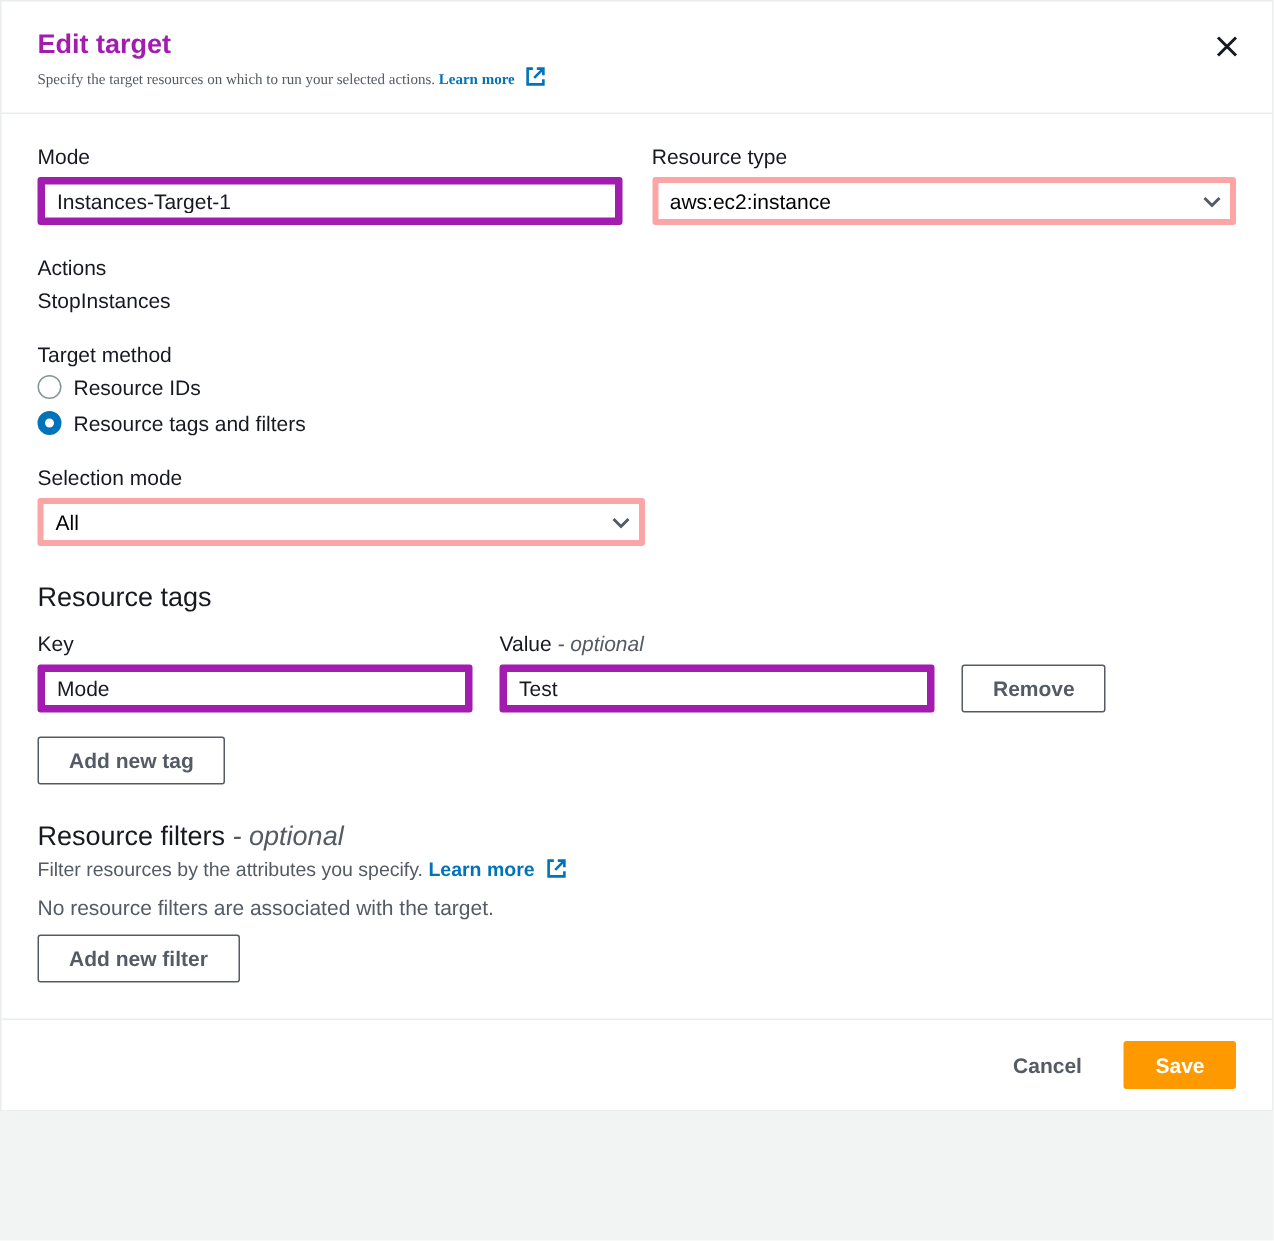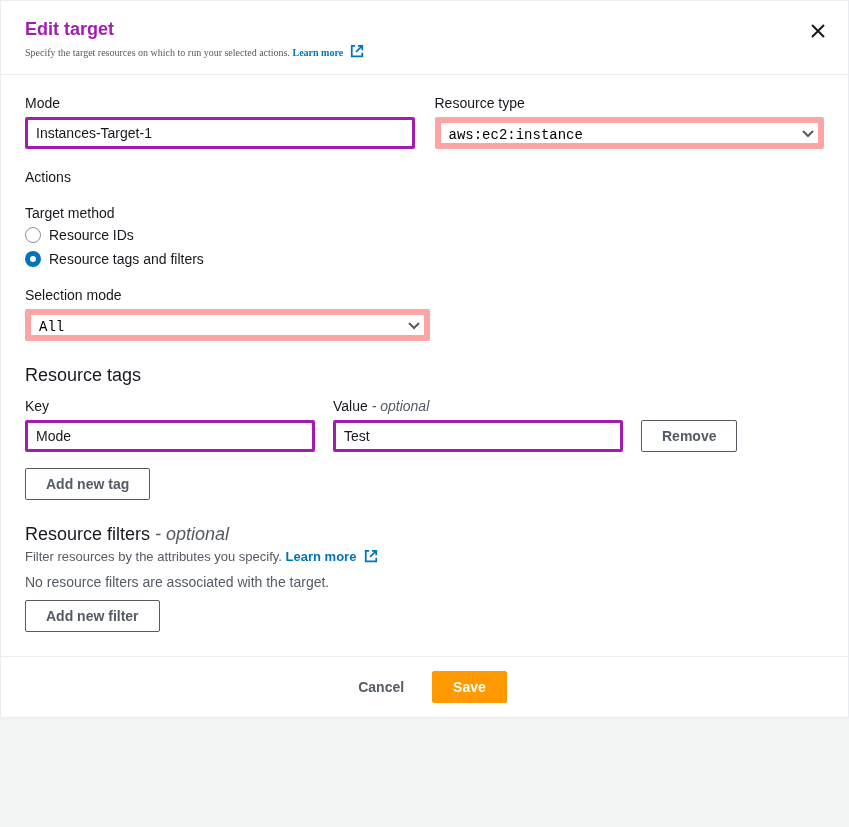--- a/index.html
+++ b/index.html
@@ -53,43 +53,42 @@
       font-size: 14px;
       color: #16191f;
       margin-bottom: 6px;
     }
     .optional-suffix { font-style: italic; color: #545b64; font-weight: 400; }
     .section-title-suffix { font-style: italic; color: #545b64; font-weight: 400; }
     input.text-input {
       width: 100%;
       height: 32px;
       padding: 4px 8px;
-      border: 3px solid #a21caf;
+      border: 5px solid #a21caf;
       border-radius: 2px;
       font-size: 14px;
       color: #16191f;
       background: #fff;
     }
     .select-wrap {
       position: relative;
       width: 100%;
     }
     .select {
       width: 100%;
       height: 32px;
       padding: 4px 28px 4px 8px;
-      border: 6px solid #fca5a5;
+      border: 4px solid #fca5a5;
       border-radius: 2px;
       font-size: 14px;
       background: #fff;
       cursor: pointer;
       text-align: left;
       display: flex;
-      align-items: flex-start;
-      font-family: Liberation Mono, monospace;
+      align-items: flex-end;
     }
     .select-caret {
       position: absolute;
       right: 10px;
       top: 50%;
       transform: translateY(-50%);
       pointer-events: none;
     }
     .static-text { font-size: 14px; color: #16191f; }
     .radio-group { display: flex; flex-direction: column; gap: 8px; margin-top: 4px; }
@@ -152,21 +151,21 @@
     .empty-text {
       font-size: 14px;
       color: #545b64;
       margin-top: 6px;
       margin-bottom: 10px;
     }
     .modal-footer {
       border-top: 1px solid #eaeded;
       padding: 14px 24px;
       display: flex;
-      justify-content: center;
+      justify-content: flex-end;
       align-items: center;
       gap: 12px;
     }
     .half-width { width: 405px; }
   </style>
 </head>
 <body>
 
 <div class="modal">
 
@@ -205,20 +204,21 @@
             <svg width="12" height="8" viewBox="0 0 12 8">
                 <path d="M1 1l5 5 5-5" fill="none" stroke="#545b64" stroke-width="2"></path>
               </svg>
           </span>
         </div>
       </div>
     </div>
 
     <div class="field">
       <div class="label">Actions</div>
+      <div class="static-text">StopInstances</div>
     </div>
 
     <div class="field">
       <div class="label">Target method</div>
       <div class="radio-group">
         <label class="radio-item">
           <span class="radio"></span>
           <span>Resource IDs</span>
         </label>
         <label class="radio-item">

